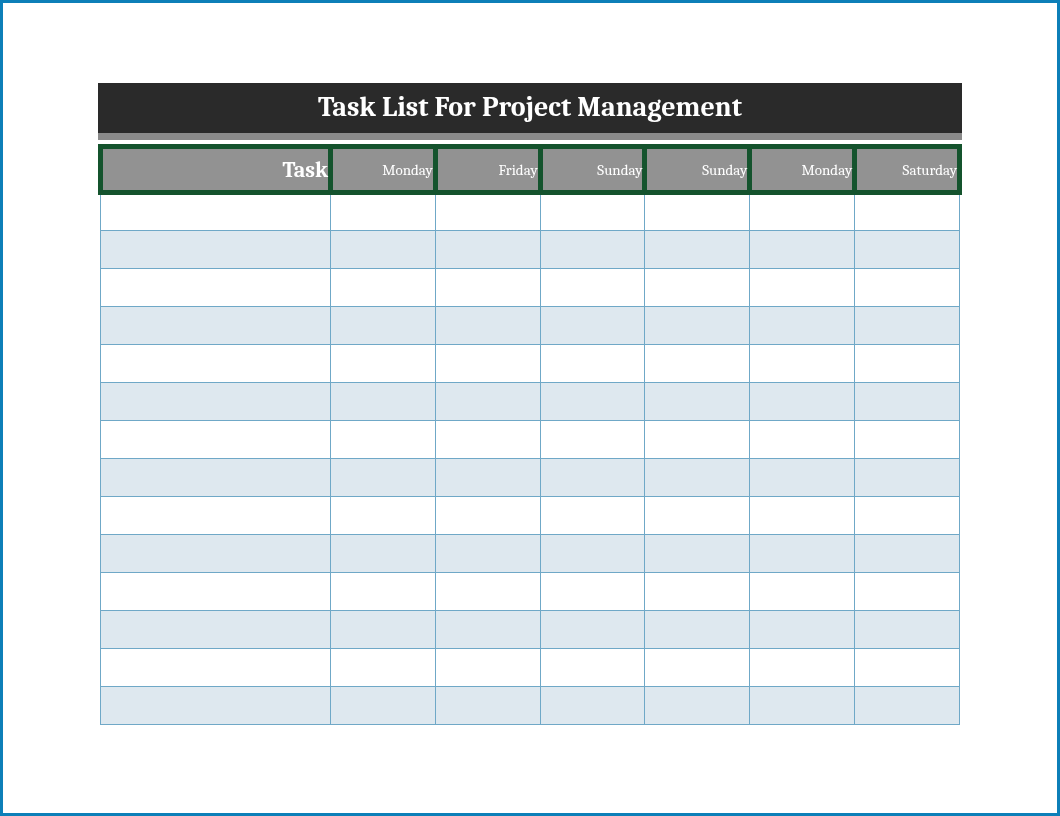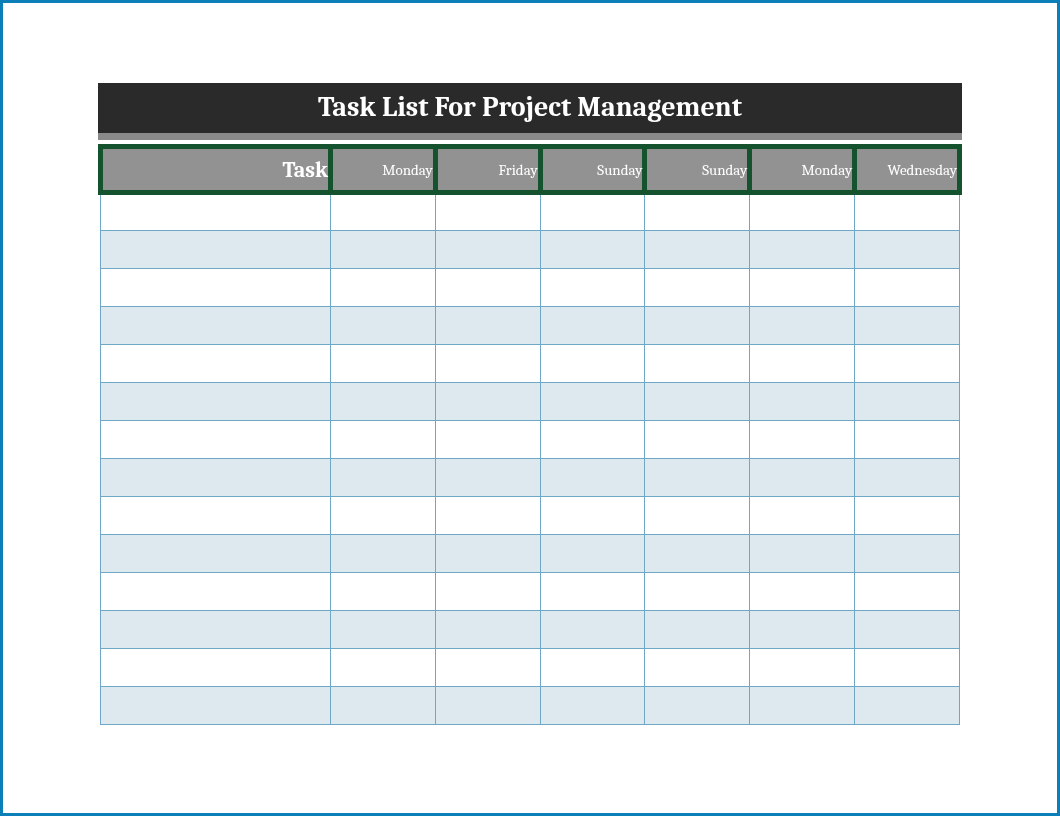--- a/index.html
+++ b/index.html
@@ -72,21 +72,21 @@
       <col class="day-col">
   </colgroup>
   <thead>
     <tr>
       <th class="task-header">Task</th>
       <th>Monday</th>
       <th>Friday</th>
       <th>Sunday</th>
       <th>Sunday</th>
       <th>Monday</th>
-      <th>Wednesday</th>
+      <th>Saturday</th>
     </tr>
   </thead>
   <tbody>
       <tr>
         <td></td>
         <td></td>
         <td></td>
         <td></td>
         <td></td>
         <td></td>

